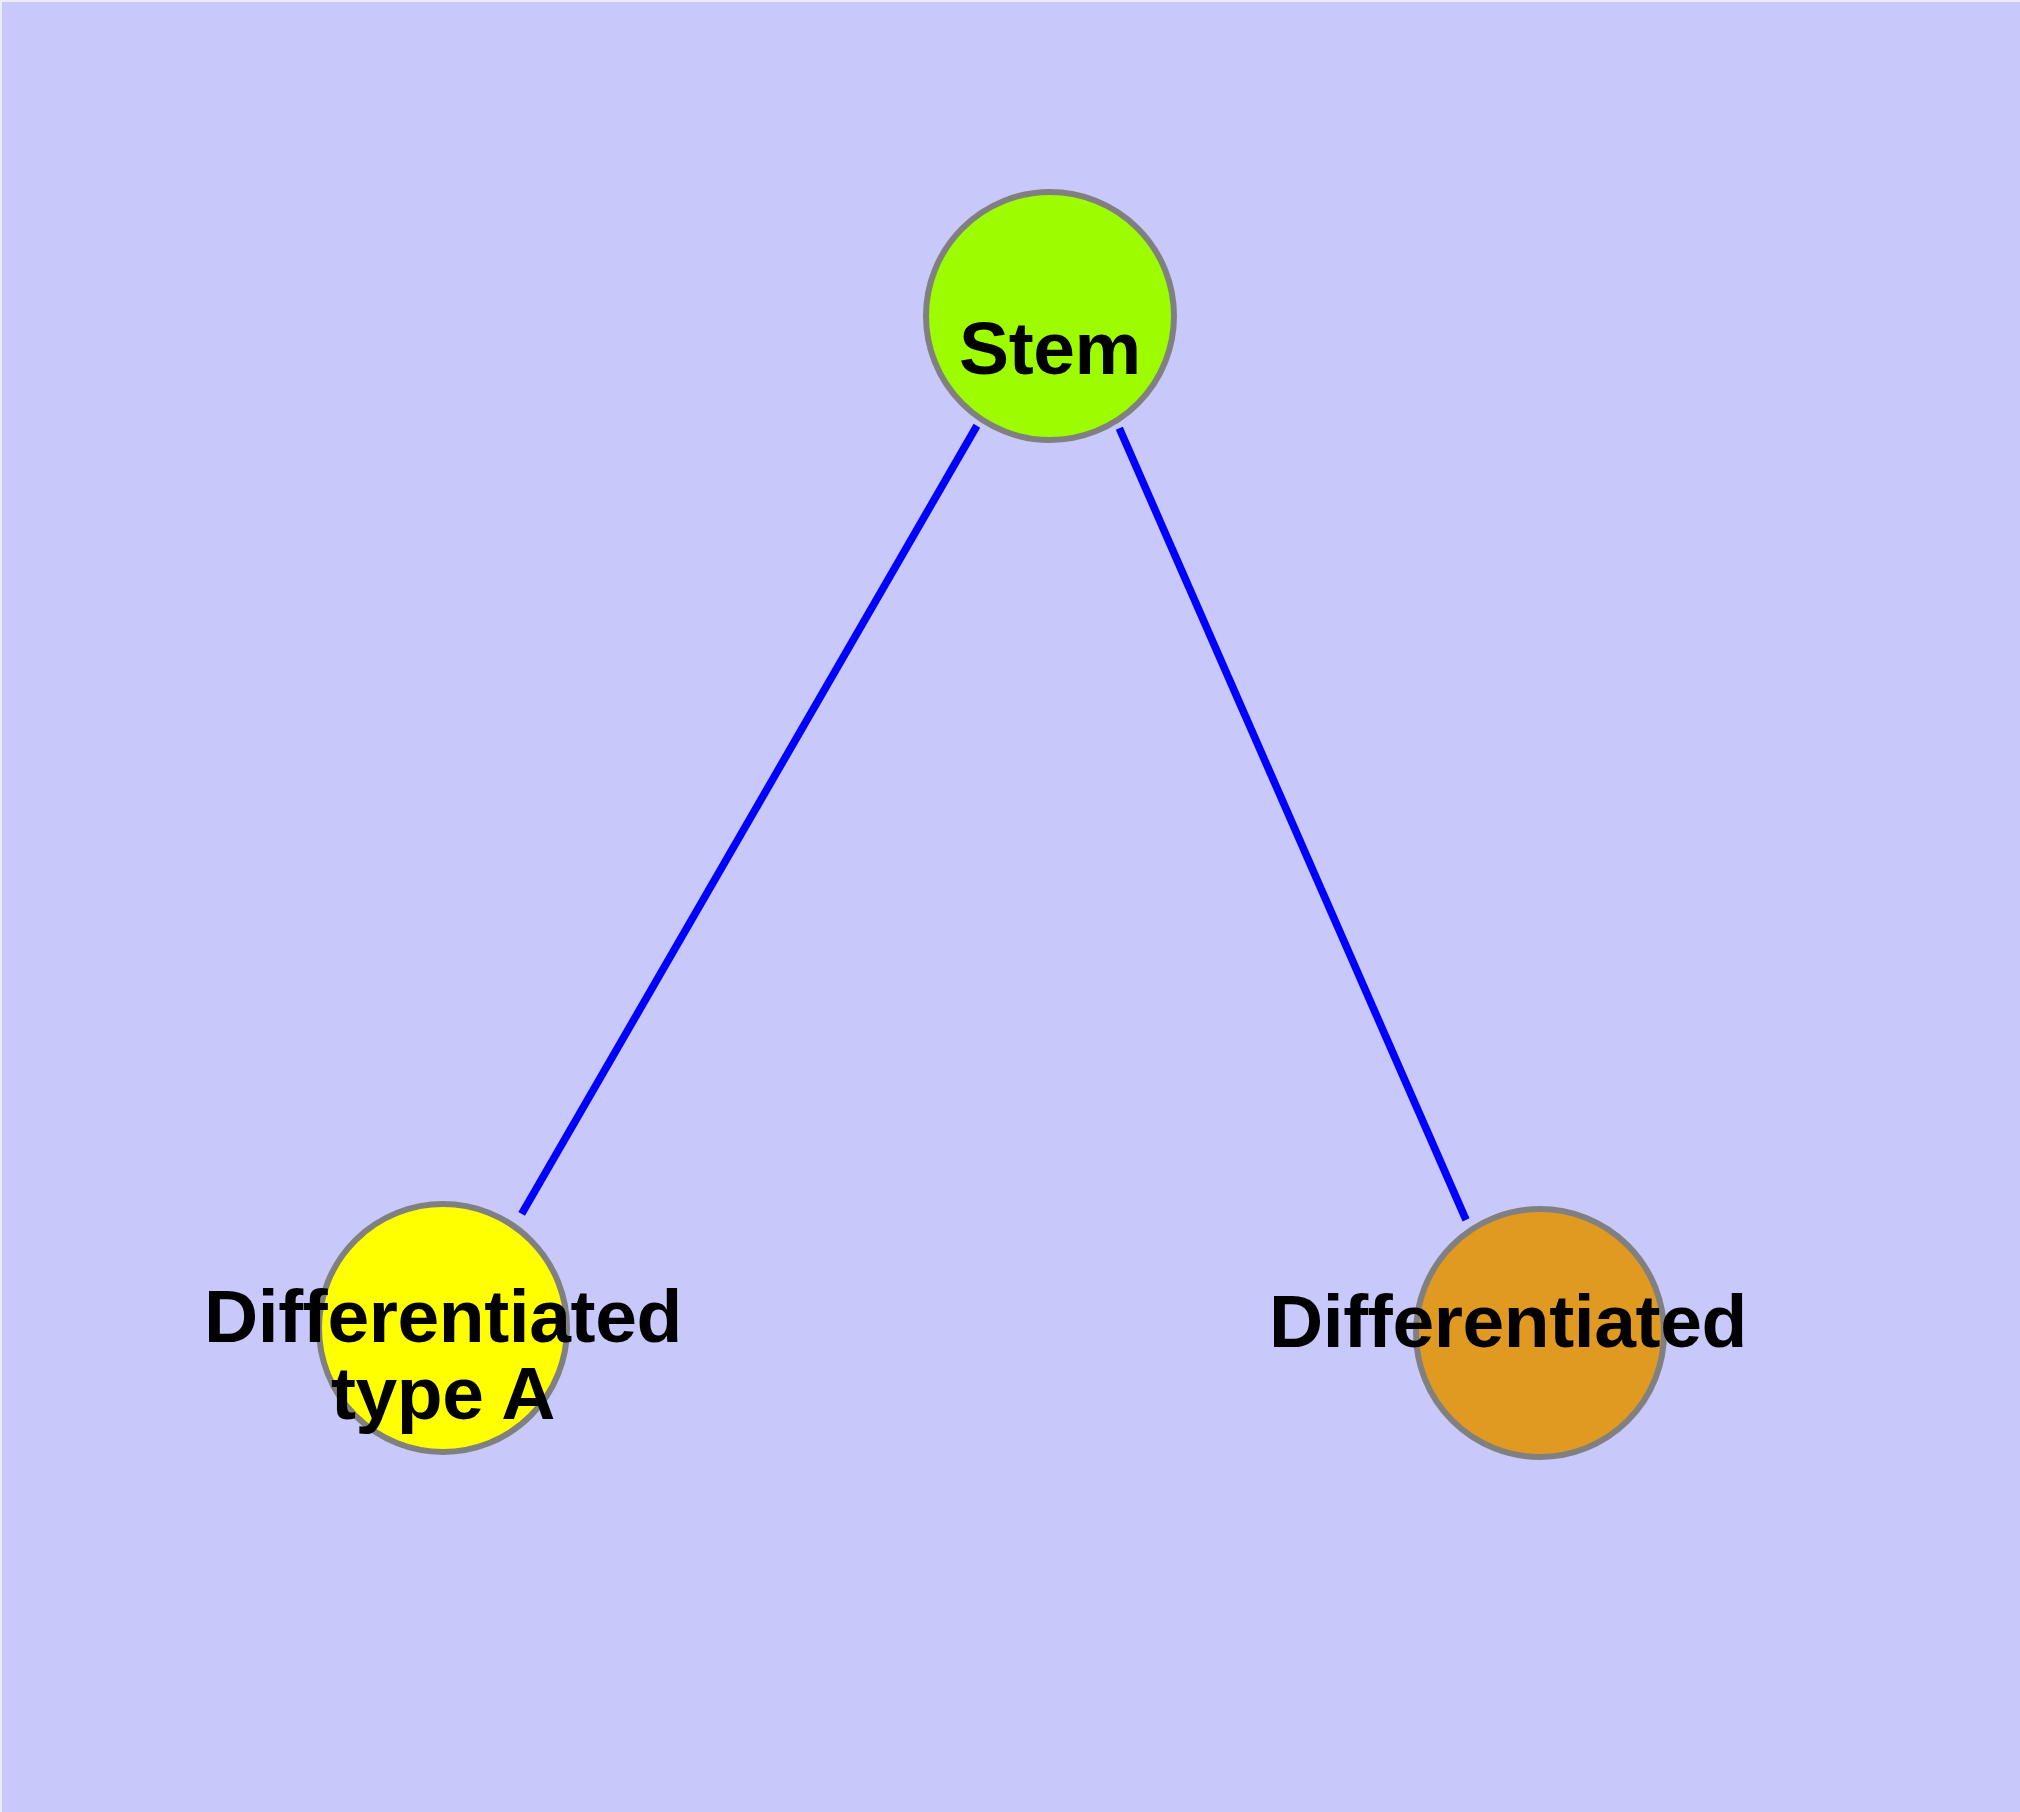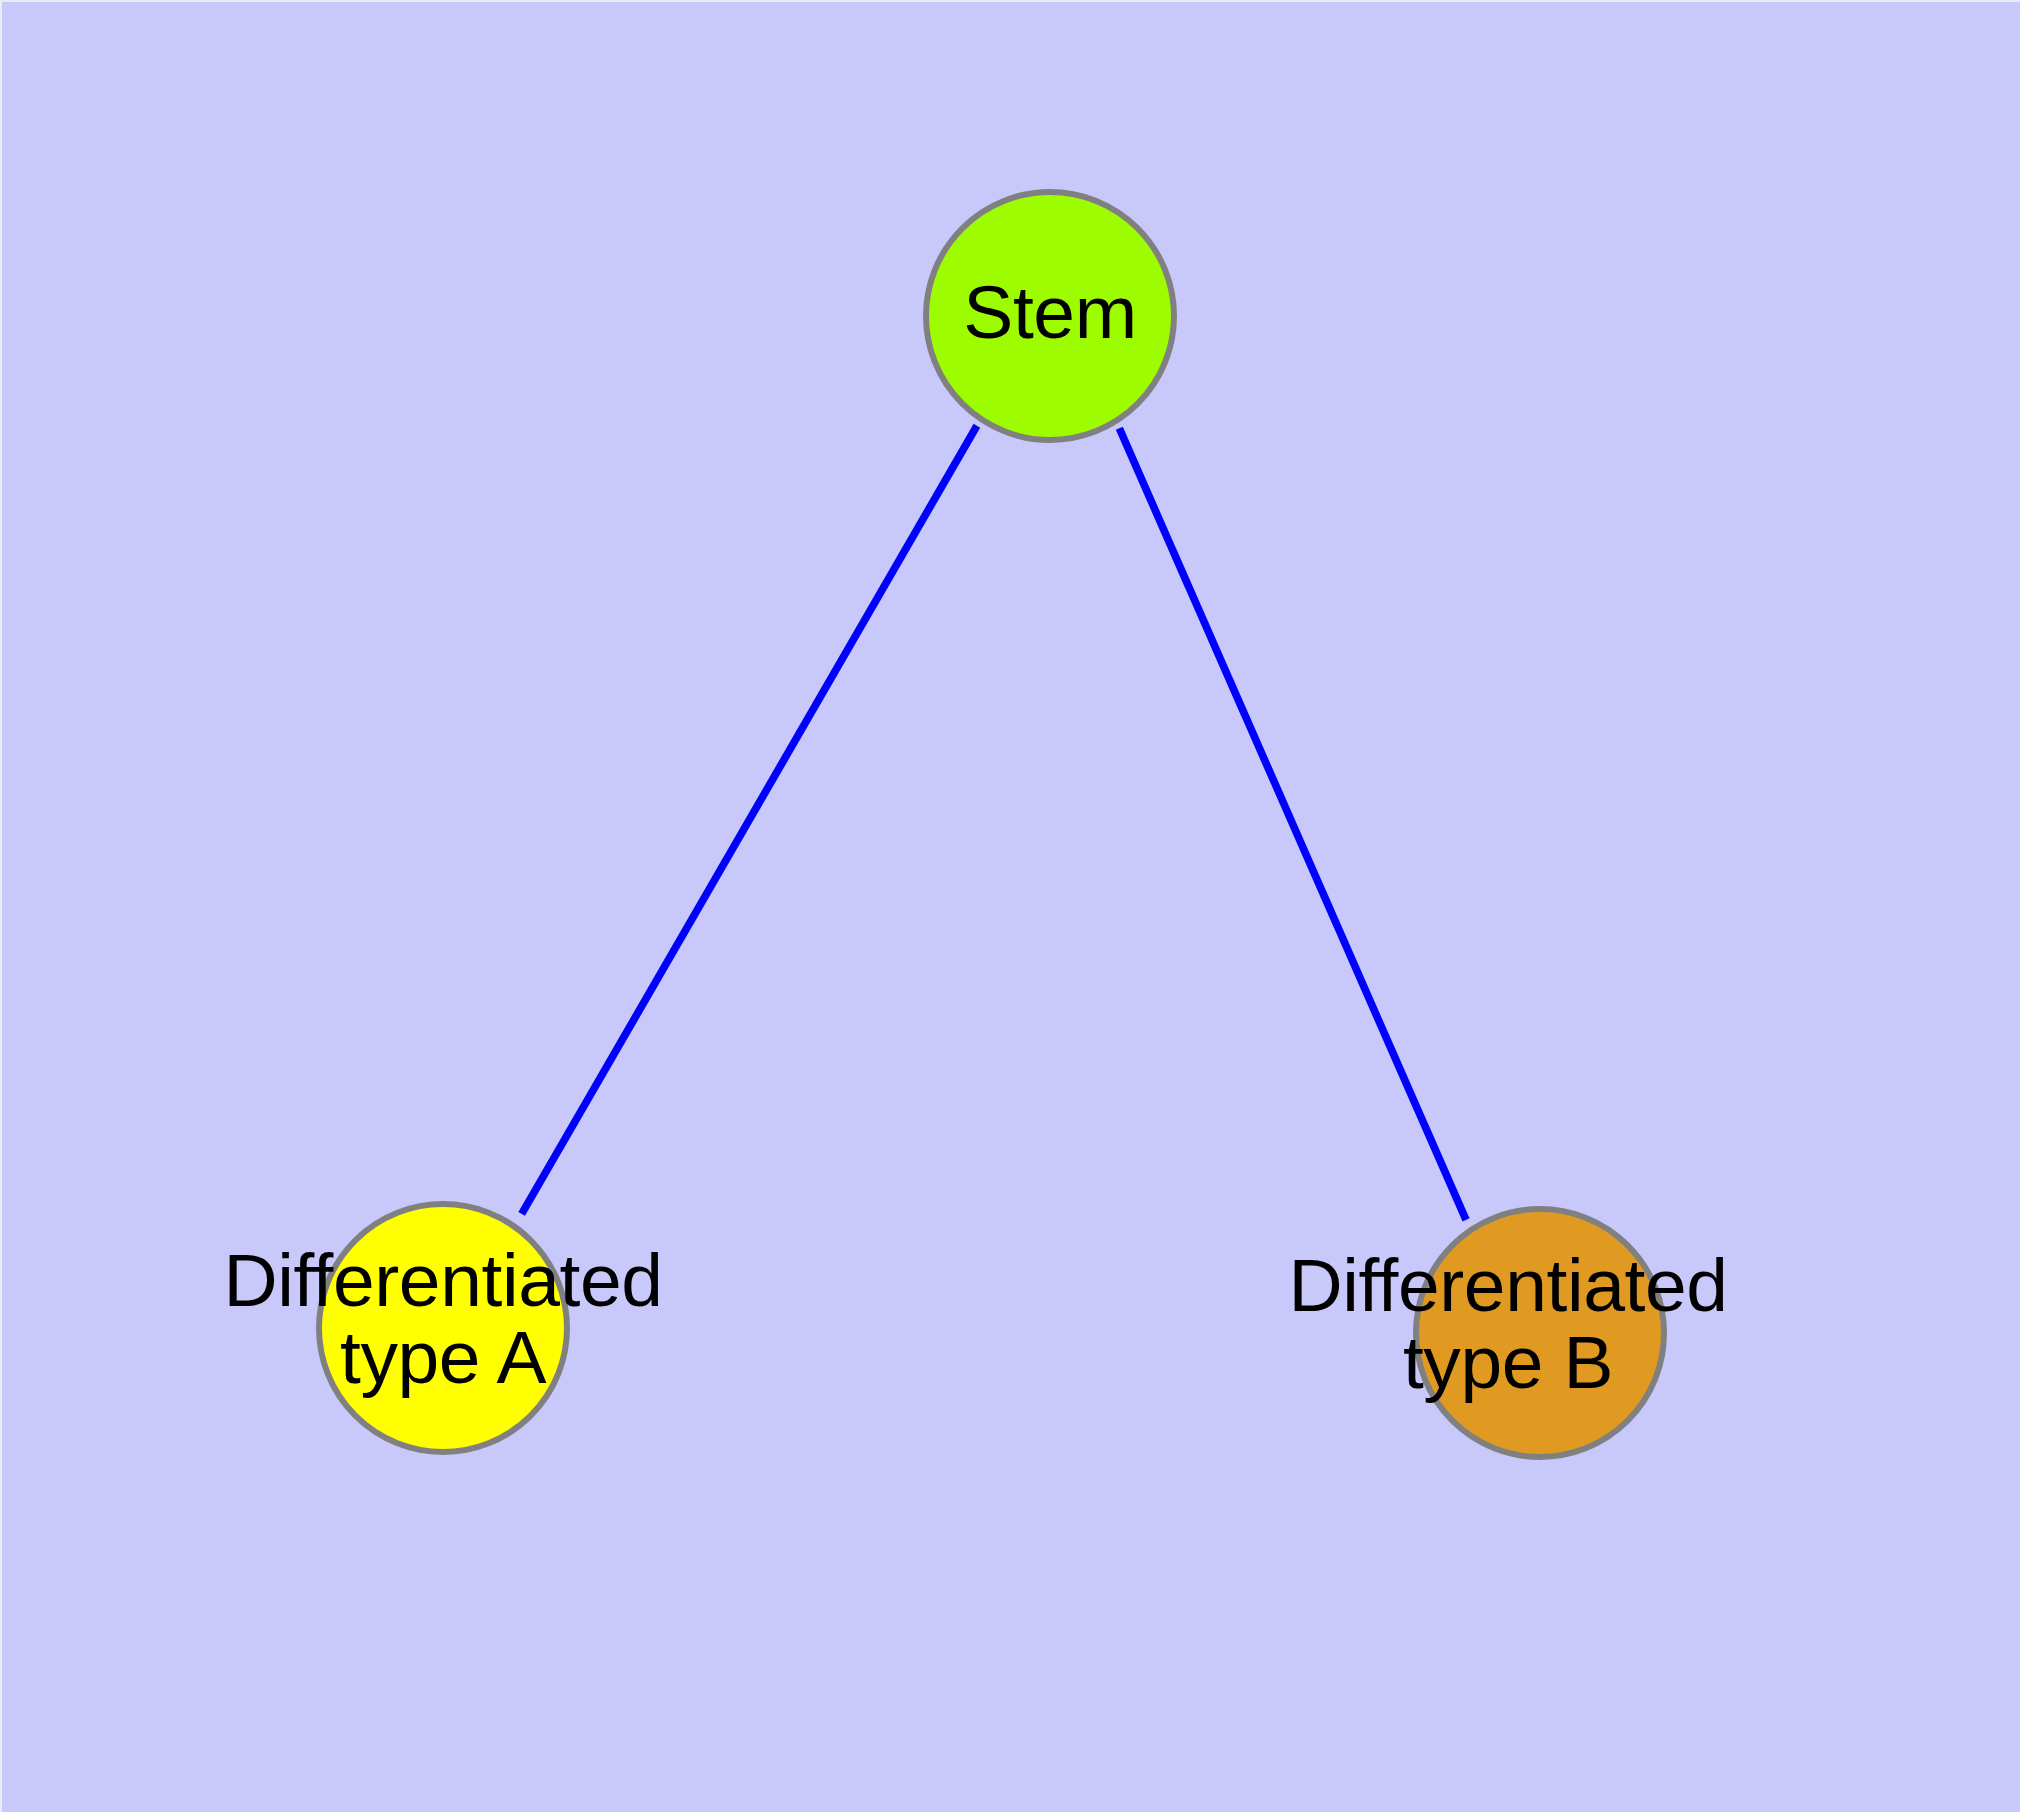--- a/index.html
+++ b/index.html
@@ -34,26 +34,27 @@
   }
   .node-circle {
     position: absolute;
     border-radius: 50%;
     box-sizing: border-box;
     border: 6px solid #808080;
   }
   .node-label {
     position: absolute;
     color: #000000;
-    font-weight: normal;
+    font-weight: bold;
     text-align: center;
     white-space: nowrap;
     line-height: 1.03;
     letter-spacing: -0.4px;
     pointer-events: none;
+    margin-top: 36px;
     -webkit-font-smoothing: antialiased;
   }
   .node-label .lbl-line {
     display: block;
   }
 </style>
 </head>
 <body>
 
 <div id="canvas">
@@ -77,18 +78,17 @@
     <div class="node-label" style="left:-449px; top:-86px; width:898px; font-size:75px;">
       <span class="lbl-line">Differentiated</span>
       <span class="lbl-line">type A</span>
     </div>
   </div>
 
   <div class="node-group" style="left:1538px; top:1331px;">
     <div class="node-circle" style="left:-127px; top:-127px; width:254px; height:254px; background:#e09a22;"></div>
     <div class="node-label" style="left:-481px; top:-86px; width:898px; font-size:75px;">
       <span class="lbl-line">Differentiated</span>
-      <span class="lbl-line">type B</span>
     </div>
   </div>
 
 </div>
 
 
 </body></html>

